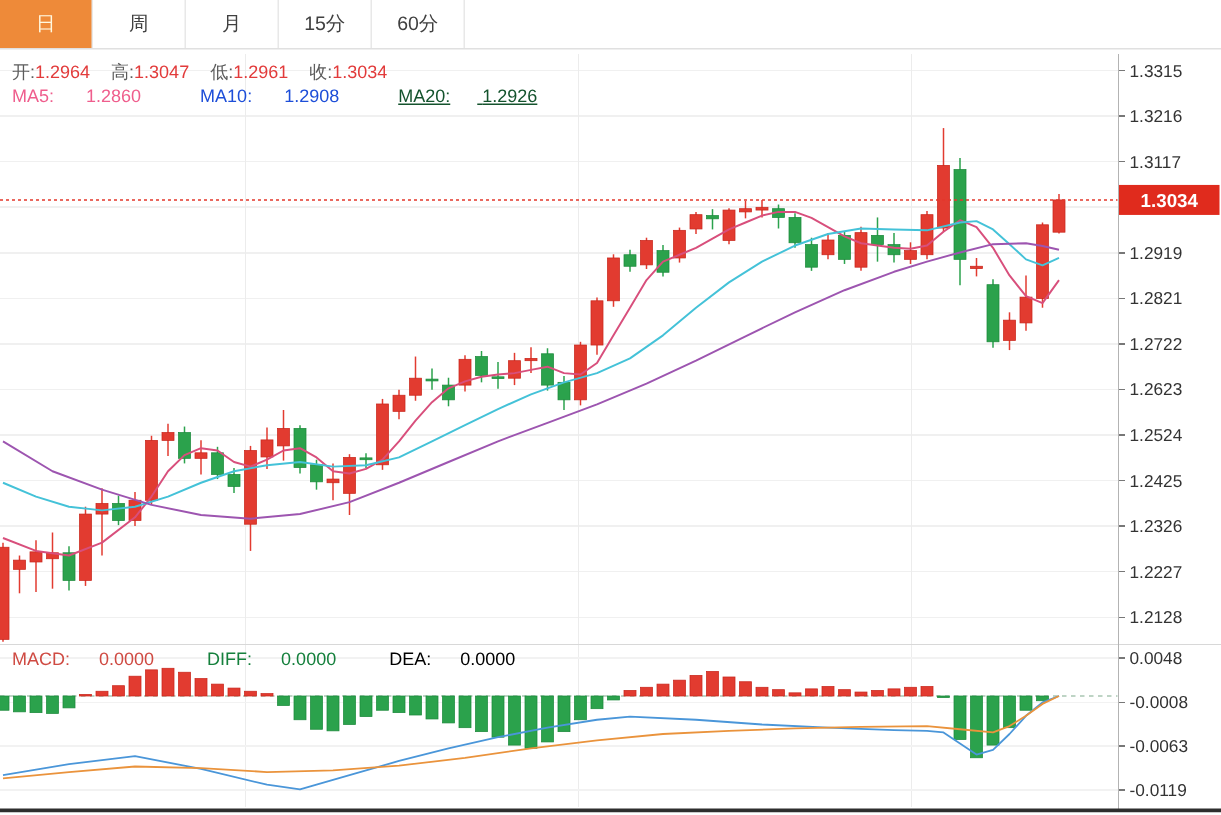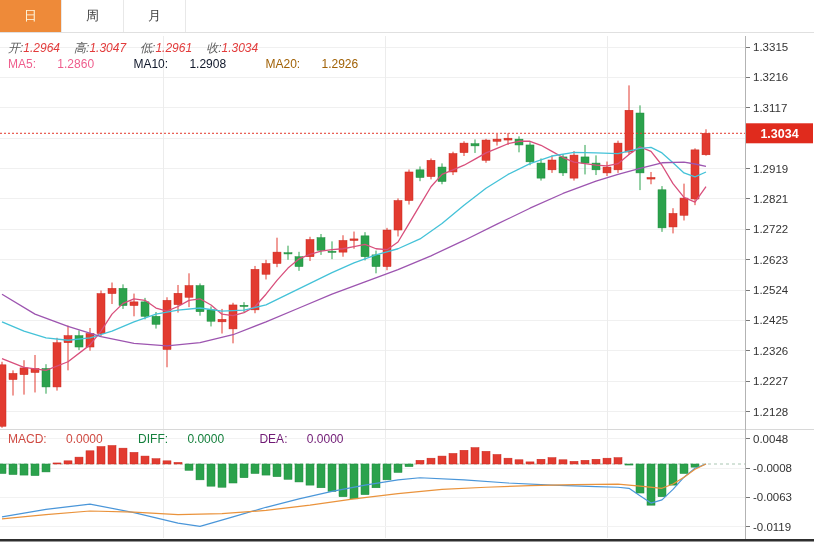--- a/index.html
+++ b/index.html
@@ -6,40 +6,42 @@
   .app{position:relative;width:814px;height:543px;background:#fff;overflow:hidden;
        font-family:"Liberation Sans","DejaVu Sans",sans-serif;}
   
   .tabbar{position:absolute;left:0;top:0;width:814px;height:33px;background:#fff;
           border-bottom:1px solid #e0e0e0;display:flex;box-sizing:border-box;}
   .tab{width:62px;height:32px;line-height:32px;text-align:center;font-size:13px;color:#404040;
        border-right:1px solid #e8e8e8;box-sizing:border-box;cursor:pointer;background:#fff;}
   .tab.active{background:#ee8a39;color:#fff8e0;}
   
   .inforow{position:absolute;left:8px;font-size:12px;white-space:nowrap;pointer-events:none;}
-  .ohlc-row{top:40px;font-style:italic;}
+  .ohlc-row{top:40px;}
   .ohlc-row .lbl{color:#5c5c5c;}
   .ohlc-row .val{color:#e23b3b;margin-right:14px;}
   .ma-row{top:57px;}
   .ma-row span{margin-right:18px;}
-  .ma5{color:#ef5e8d;text-align:right;} .ma10{color:#0f172a;} .ma20{color:#a16207;}
+  .ma5{color:#ef5e8d;text-align:right;} .ma10{color:#1d4ed8;} .ma20{color:#14532d;text-decoration:underline;}
   .macd-row{top:432px;}
   .macd-row span{margin-right:16px;}
-  .c-macd{color:#cf4a42;margin-top:11px;} .c-diff{color:#15803d;} .c-dea{color:#701a75;}
+  .c-macd{color:#cf4a42;margin-top:11px;} .c-diff{color:#15803d;} .c-dea{color:#000000;}
   svg{position:absolute;left:0;top:0;}
 </style>
 </head>
 <body>
 
 <div class="app">
 
   <div class="tabbar">
     <div class="tab active">日</div>
     <div class="tab">周</div>
     <div class="tab">月</div>
+    <div class="tab">15分</div>
+    <div class="tab">60分</div>
   </div>
 
   <svg id="chart-svg" width="814" height="543">
       <line x1="0" y1="47" x2="745" y2="47" stroke="#f0f0f0" stroke-width="1" shape-rendering="crispEdges"></line>
       <line x1="745" y1="47" x2="750" y2="47" stroke="#777" stroke-width="1" shape-rendering="crispEdges"></line>
       <text x="753" y="51" font-size="11.5" fill="#333" font-family="&quot;Liberation Sans&quot;,sans-serif">1.3315</text>
       <line x1="0" y1="77.375" x2="745" y2="77.375" stroke="#f0f0f0" stroke-width="1" shape-rendering="crispEdges"></line>
       <line x1="745" y1="77.375" x2="750" y2="77.375" stroke="#777" stroke-width="1" shape-rendering="crispEdges"></line>
       <text x="753" y="81.375" font-size="11.5" fill="#333" font-family="&quot;Liberation Sans&quot;,sans-serif">1.3216</text>
       <line x1="0" y1="107.75" x2="745" y2="107.75" stroke="#f0f0f0" stroke-width="1" shape-rendering="crispEdges"></line>

